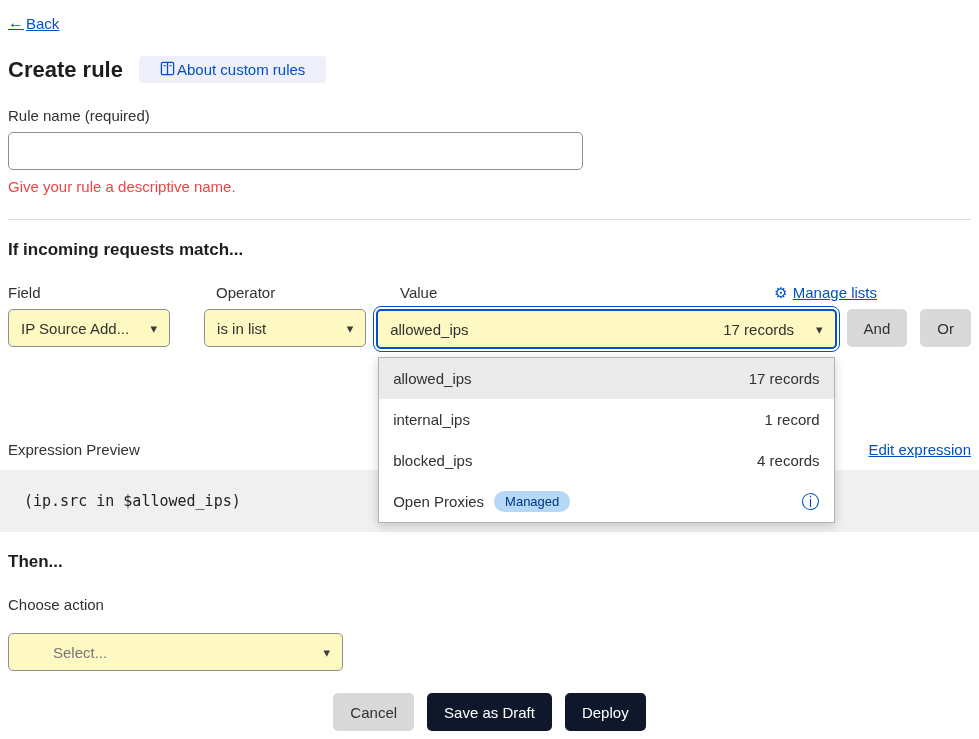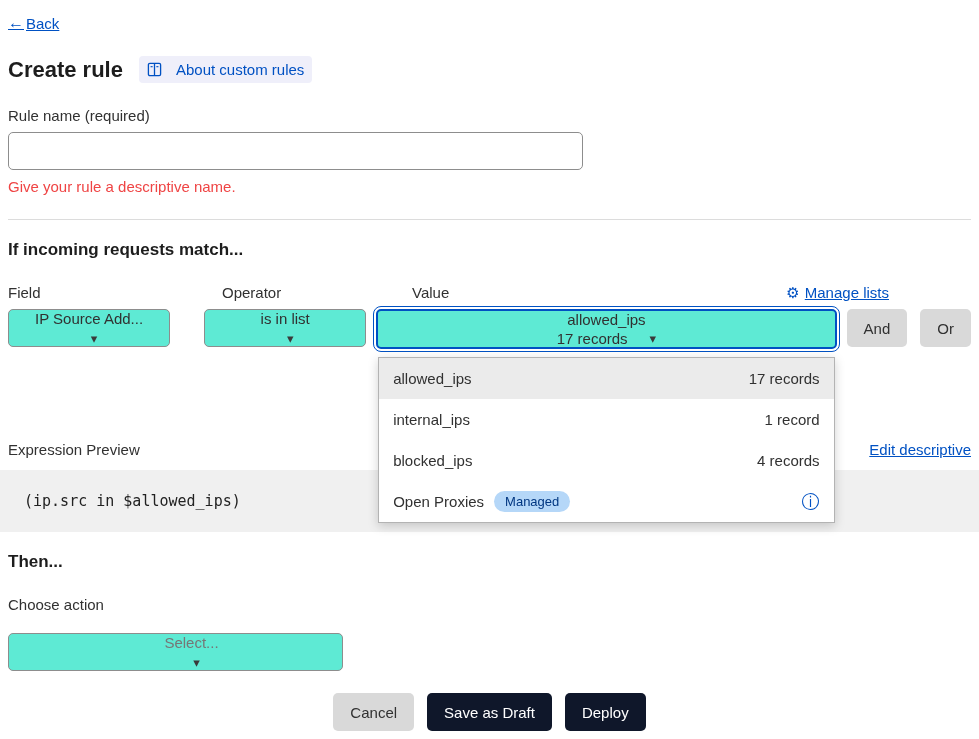--- a/index.html
+++ b/index.html
@@ -12,54 +12,54 @@
   }
   .page { padding: 14px 8px 0 8px; position: relative; }
 
   a { color: #0051c3; cursor: pointer; }
   .back-link { font-size: 15px; text-decoration: underline; display: inline-flex; align-items: center; }
   .back-arrow { margin-right: 2px; font-size: 16px; }
 
   .title-row { margin-top: 24px; display: flex; align-items: center; gap: 16px; }
   h1 { font-size: 22px; font-weight: 700; color: #1d1d1d; }
   .about-pill {
-    display: inline-flex; align-items: center; gap: 14px;
+    display: inline-flex; gap: 2px;
     background: #efeffa; border-radius: 4px;
-    padding: 5px 8px; font-size: 15px; text-decoration: none;
+    padding: 5px 21px; font-size: 15px; text-decoration: none;
   }
 
   .field-label { margin-top: 24px; font-size: 15px; color: #313131; display: block; }
   .rule-name-input {
     margin-top: 8px; width: 575px; height: 38px;
     border: 1px solid #8d8d8d; border-radius: 5px;
     padding: 0 12px; font-size: 15px; font-family: inherit; color: #313131;
     display: block;
   }
   .helper { margin-top: 8px; font-size: 15px; color: #ef4444; }
 
   .divider { margin-top: 24px; border: none; border-top: 1px solid #dcdcdc; }
 
   h2 { font-size: 17px; font-weight: 700; color: #1d1d1d; }
   .match-heading { margin-top: 20px; }
 
-  .labels-row { margin-top: 24px; display: flex; gap: 23px; font-size: 15px; }
+  .labels-row { margin-top: 24px; display: flex; gap: 17px; font-size: 15px; }
   .w-field { width: 167px; }
   .w-op { width: 167px; margin-left: 24px; }
   .w-value { width: 477px; }
   .value-label-cell { display: flex; justify-content: space-between; align-items: center; }
   .manage-lists { display: inline-flex; align-items: center; gap: 5px; font-size: 15px; text-decoration: none; }
   .manage-lists .link-text { text-decoration: underline; }
   .gear-glyph { font-size: 15px; line-height: 1; }
 
   .selects-row { margin-top: 8px; display: flex; gap: 10px; align-items: flex-start; }
   .select {
-    height: 38px; background: #5eead4;
+    height: 38px; background: #fef9c3;
     border: 1px solid #8d8d8d; border-radius: 5px;
     display: flex; align-items: center; justify-content: space-between;
-    padding: 0 12px; font-size: 15px; color: #313131; cursor: pointer; flex-direction: column;
+    padding: 0 12px; font-size: 15px; color: #313131; cursor: pointer;
   }
   .chev { font-size: 13px; color: #3a3a3a; margin-left: 10px; }
   .value-wrap { position: relative; width: 477px; }
   .value-select {
     width: 100%;
     border: 2px solid #0051c3;
     outline: 1px solid #0051c3; outline-offset: 2px;
     height: 40px;
   }
   .value-right { display: flex; align-items: center; gap: 12px; }
@@ -196,21 +196,21 @@
         </div>
       </div>
     </div>
 
     <button class="btn btn-gray">And</button>
     <button class="btn btn-gray or-btn">Or</button>
   </div>
 
   <div class="expr-row">
     <span>Expression Preview</span>
-    <a class="edit-expression">Edit descriptive</a>
+    <a class="edit-expression">Edit expression</a>
   </div>
 
   <div class="code-block">
     <code>(ip.src in $allowed_ips)</code>
   </div>
 
   <h2 class="then-heading">Then...</h2>
 
   <label class="field-label">Choose action</label>
   <div class="select action-select">

